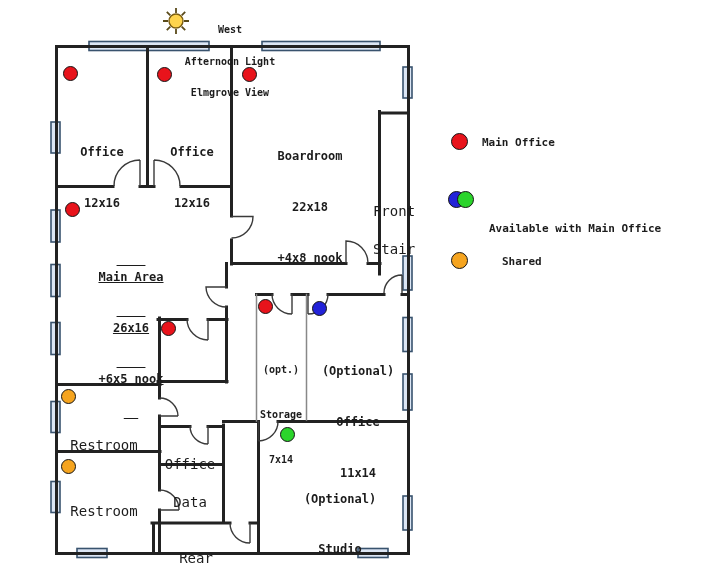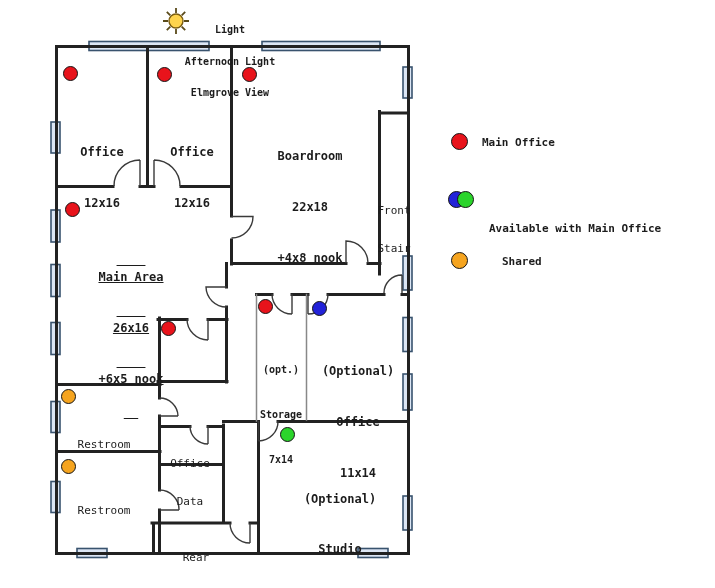--- a/index.html
+++ b/index.html
@@ -1,21 +1,21 @@
 <!DOCTYPE html>
 <html><head>
 <meta charset="utf-8">
 <style>
   html,body{margin:0;padding:0;background:#ffffff;}
   #canvas{position:relative;width:715px;height:588px;background:#ffffff;overflow:hidden;
           font-family:"DejaVu Sans Mono", monospace;color:#1c1c1c;}
   #plan-svg{position:absolute;left:0;top:0;}
   .lbl{position:absolute;transform:translateX(-50%);text-align:center;
        font:bold 12px "DejaVu Sans Mono", monospace;line-height:17px;white-space:pre;}
-  .lbl.small{font-weight:normal;font-size:11px;line-height:12.5px;}
+  .lbl.small{font-weight:normal;font-size:14px;line-height:12.5px;}
   .lbl.mid{font-size:10px;line-height:15px;}
   .lbl.compass{font-size:10px;line-height:10.5px;}
   .dot{position:absolute;width:15px;height:15px;border-radius:50%;
        border:1.6px solid #151515;box-sizing:border-box;}
   .dot.lg{width:17px;height:17px;}
   .legend-label{position:absolute;font:bold 11px "DejaVu Sans Mono", monospace;line-height:17px;white-space:pre;}
 </style>
 </head>
 <body>
 
@@ -85,21 +85,21 @@
       <path d="M208,319 V340 M187,319 A21,21 0 0,0 208,340"></path>
       <path d="M208,426 V444 M190,426 A18,18 0 0,0 208,444"></path>
       <path d="M159.5,416 H178 M159.5,398 A18.5,18.5 0 0,1 178,416"></path>
       <path d="M159.5,510 H179 M159.5,490 A19.5,19.5 0 0,1 179,510"></path>
       <path d="M258.5,421 V441 M278,421 A19.5,19.5 0 0,1 258.5,441"></path>
       <path d="M250,523 V543 M230,523 A20,20 0 0,0 250,543"></path>
     </g>
   </svg>
 
   <div class="lbl compass" style="left:230px;top:4px;">
-    <div>Light</div>
+    <div>West</div>
     <div>Afternoon Light</div>
     <div>Elmgrove View</div>
   </div>
 
   <div class="lbl" style="left:102px;top:110px;">
     <div>Office</div>
     <div>12x16</div>
   </div>
   <div class="lbl" style="left:192px;top:110px;">
     <div>Office</div>

